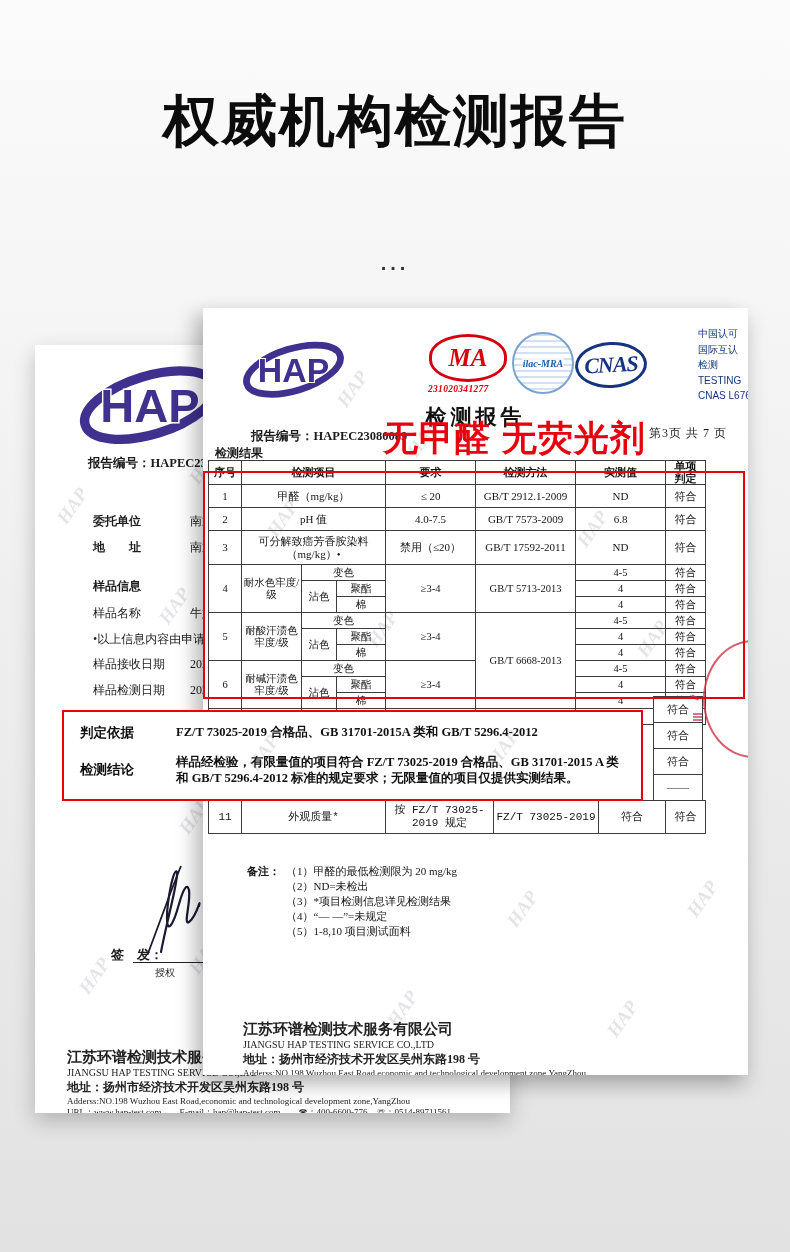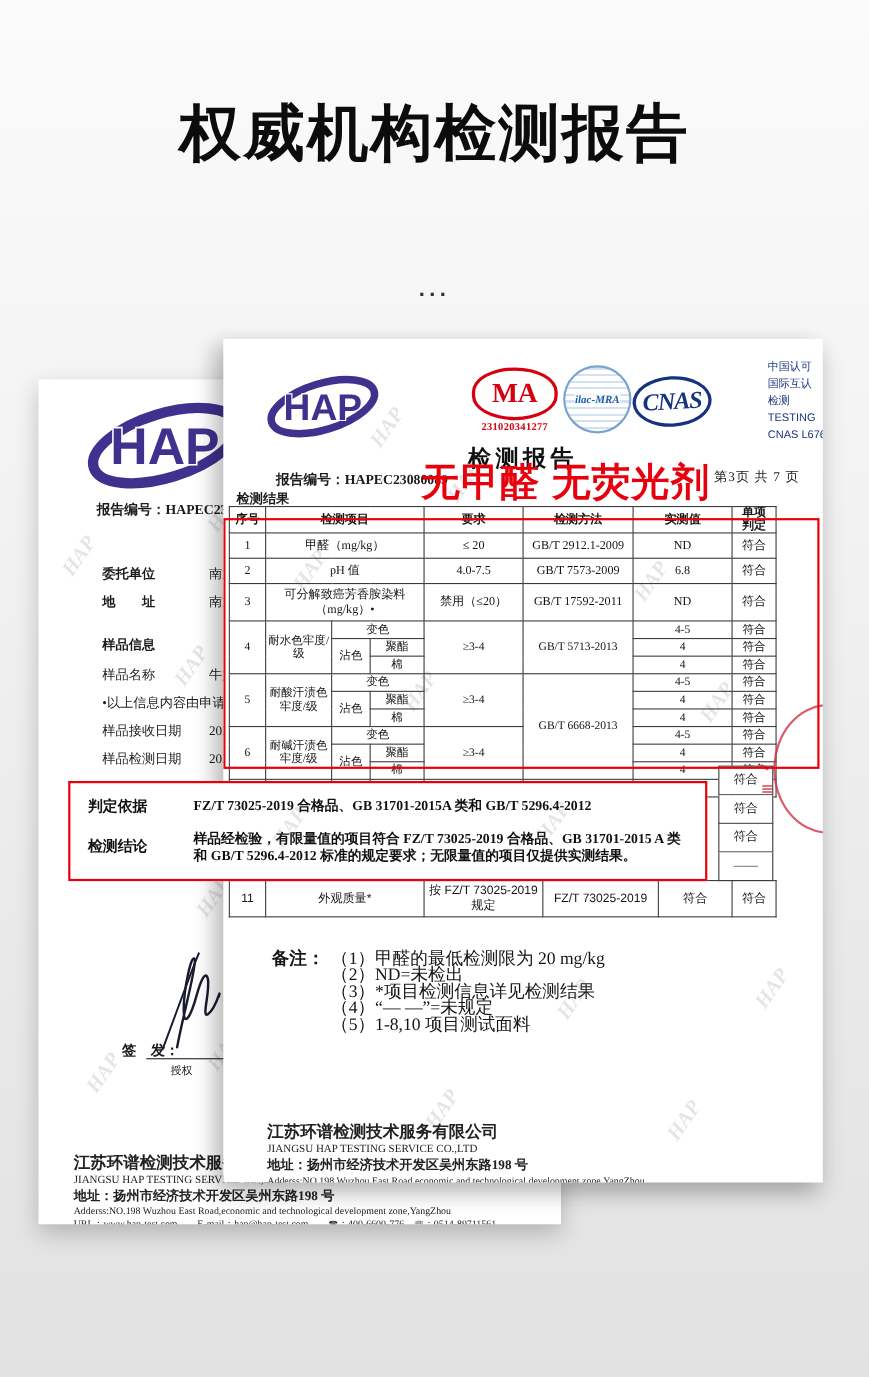--- a/index.html
+++ b/index.html
@@ -24,21 +24,21 @@
     box-shadow:-10px 6px 18px rgba(0,0,0,.18),0 10px 20px rgba(0,0,0,.16);}
 
   .wm{position:absolute;font-family:"Liberation Serif",serif;font-style:italic;
     font-weight:bold;color:rgba(70,70,90,.14);font-size:19px;transform:rotate(-55deg);
     pointer-events:none;}
 
   
   .hap-logo{position:absolute;}
 
   
-  .cma{position:absolute;left:225px;top:26px;width:80px;text-align:center;}
+  .cma{position:absolute;left:225px;top:26px;width:80px;font-style:italic;}
   .cma-oval{width:72px;height:42px;margin:0 auto;border:3px solid #d6000f;
     border-radius:50%/46%;display:flex;align-items:center;justify-content:center;
     color:#d6000f;font-weight:900;font-size:25px;font-family:"Liberation Serif",serif;}
   .cma-num{margin-top:2px;color:#d6000f;font-weight:bold;font-size:9.5px;letter-spacing:.3px;}
   .ilac{position:absolute;left:309px;top:24px;width:58px;height:58px;border-radius:50%;
     border:2px solid #7aa3cf;background:repeating-linear-gradient(180deg,#d3e2f2 0 2px,#ffffff 2px 6px);
     display:flex;align-items:center;justify-content:center;}
   .ilac span{font-size:10px;font-weight:900;font-style:italic;color:#1d5fae;
     background:rgba(255,255,255,.7);padding:0 1px;}
   .cnas{position:absolute;left:372px;top:34px;width:66px;height:40px;
@@ -63,21 +63,21 @@
   
   table{border-collapse:collapse;table-layout:fixed;}
   .rtable{position:absolute;left:5px;top:152px;width:497px;
     font-family:"Liberation Serif",serif;}
   .rtable td{border:1px solid #3c3c3c;text-align:center;vertical-align:middle;
     font-size:11px;line-height:1.12;padding:0 1px;overflow:hidden;color:#141414;}
   .rtable .hd td{font-weight:bold;height:17px;}
   .h23 td{height:22px;} .h34 td{height:33px;} .sub td{height:15px;font-size:10.5px;}
   .vh div{line-height:1.05;}
 
-  .ltable{position:absolute;left:5px;top:492px;width:497px;font-family:Liberation Sans, sans-serif;padding-left:44px;}
+  .ltable{position:absolute;left:5px;top:492px;width:497px;font-family:Liberation Mono, monospace;padding-left:44px;}
   .ltable td{border:1px solid #3c3c3c;text-align:center;vertical-align:middle;
     font-size:11px;line-height:1.15;padding:0 2px;height:32px;color:#141414;}
 
   .redbox1{position:absolute;left:0px;top:163px;width:538px;height:224px;
     border:2.5px solid #e8000d;z-index:5;pointer-events:none;}
 
   .sidecells{position:absolute;left:450px;top:388px;width:50px;z-index:3;
     font-family:"Liberation Serif",serif;}
   .sidecells div{border:1px solid #3c3c3c;border-top:none;height:25px;line-height:25px;
     text-align:center;font-size:11px;background:#fff;}
@@ -85,21 +85,21 @@
 
   
   .vbox{position:absolute;left:62px;top:710px;width:577px;height:87px;background:#fff;
     border:2.5px solid #e8000d;z-index:5;display:flex;flex-direction:column;
     justify-content:space-evenly;font-family:"Liberation Serif",serif;}
   .vrow{display:flex;align-items:center;}
   .vlabel{flex:0 0 96px;margin-left:16px;font-weight:bold;font-size:13.5px;color:#111;}
   .vtext{flex:1;padding-right:12px;font-weight:bold;font-size:12.5px;line-height:1.35;color:#111;}
 
   
-  .notes{position:absolute;left:44px;top:556px;font-size:16px;line-height:15px;
+  .notes{position:absolute;left:44px;top:556px;font-size:11px;line-height:15px;
     font-family:"Liberation Serif",serif;color:#141414;display:flex;}
   .notes-label{font-weight:bold;margin-right:6px;}
   .notes-list div{margin-bottom:0px;}
 
   
   .foot{position:absolute;font-family:"Liberation Serif",serif;color:#222;}
   .foot .f-cn{font-weight:bold;font-size:15px;}
   .foot .f-en{font-size:10px;}
   .foot .f-addr{font-weight:bold;font-size:12px;margin-top:1px;}
   .foot .f-small{font-size:9px;}

